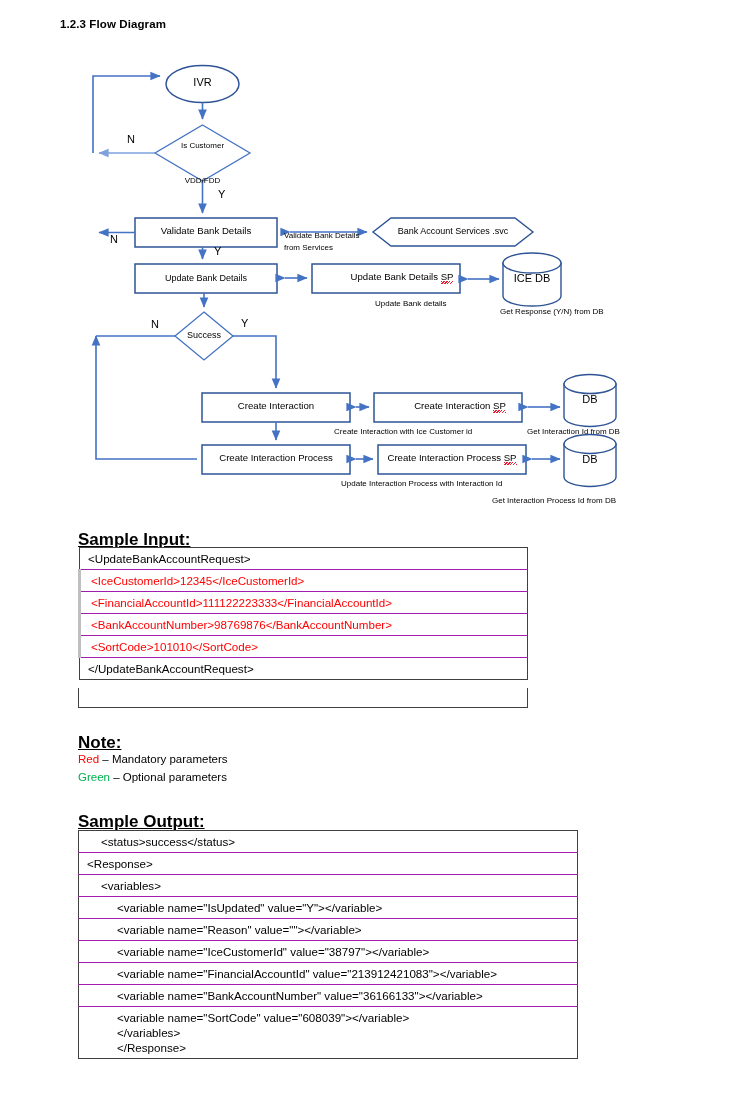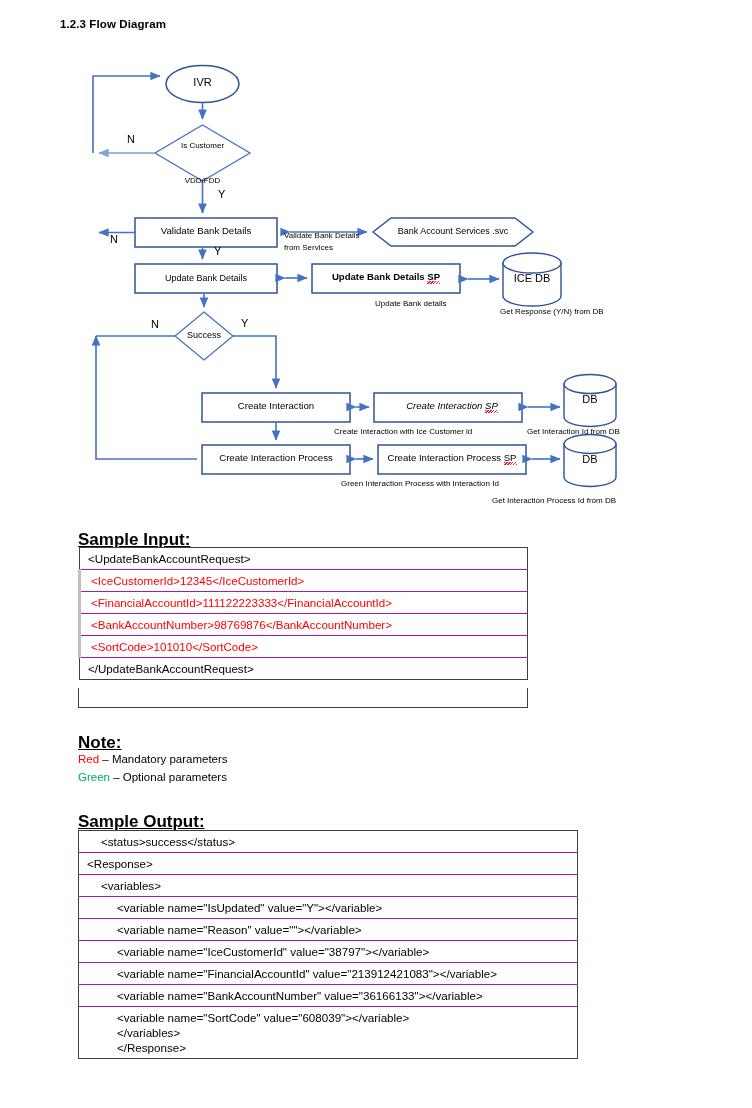--- a/index.html
+++ b/index.html
@@ -217,23 +217,23 @@
     <div class="node-label" style="left:135px; top:177px; width:142px;">Validate Bank Details</div>
     <div class="node-label md" style="left:135px; top:224px; width:142px;">Update Bank Details</div>
 
     <div class="node-label md" style="left:175px; top:281px; width:58px;">Success</div>
 
     <div class="node-label" style="left:202px; top:352px; width:148px;">Create Interaction</div>
     <div class="node-label" style="left:202px; top:404px; width:148px;">Create Interaction Process</div>
 
     <div class="node-label md" style="left:373px; top:177px; width:160px;">Bank Account Services .svc</div>
 
-    <div class="node-label" style="left:312px; top:223px; width:148px;font-weight:bold;"><span>Update Bank Details </span><span class="sp-misspell">SP</span></div>
-
-    <div class="node-label" style="left:378px; top:352px; width:148px;font-style:italic;"><span>Create Interaction </span><span class="sp-misspell">SP</span></div>
+    <div class="node-label" style="left:328px; top:223px; width:148px;"><span>Update Bank Details </span><span class="sp-misspell">SP</span></div>
+
+    <div class="node-label" style="left:386px; top:352px; width:148px;"><span>Create Interaction </span><span class="sp-misspell">SP</span></div>
 
     <div class="node-label" style="left:378px; top:404px; width:148px;"><span>Create Interaction Process </span><span class="sp-misspell">SP</span></div>
 
     <div class="node-label lg" style="left:503px; top:224px; width:58px;">ICE DB</div>
     <div class="node-label lg" style="left:564px; top:345px; width:52px;">DB</div>
     <div class="node-label lg" style="left:564px; top:405px; width:52px;">DB</div>
 
     <div class="branch-label" style="left:127px; top:85px;">N</div>
     <div class="branch-label" style="left:218px; top:140px;">Y</div>
     <div class="branch-label" style="left:110px; top:185px;">N</div>
@@ -243,21 +243,21 @@
 
     <div class="edge-label" style="left:284px; top:182px;">Validate Bank Details</div>
     <div class="edge-label" style="left:284px; top:194px;">from Services</div>
 
     <div class="edge-label" style="left:375px; top:250px;">Update Bank details</div>
     <div class="edge-label" style="left:500px; top:258px;">Get Response (Y/N) from DB</div>
 
     <div class="edge-label" style="left:334px; top:378px;">Create Interaction with Ice Customer id</div>
     <div class="edge-label" style="left:527px; top:378px;">Get Interaction Id from DB</div>
 
-    <div class="edge-label" style="left:341px; top:430px;">Green Interaction Process with Interaction Id</div>
+    <div class="edge-label" style="left:341px; top:430px;">Update Interaction Process with Interaction Id</div>
     <div class="edge-label" style="left:492px; top:447px;">Get Interaction Process Id from DB</div>
   </div>
 
   <div class="section-label" style="left:78px; top:530px;">Sample Input:</div>
 
   <table class="code-table" style="left:78px; top:547px; width:450px;">
     <tbody>
       <tr>
           <td class="plain">&lt;UpdateBankAccountRequest&gt;</td>
         </tr>

